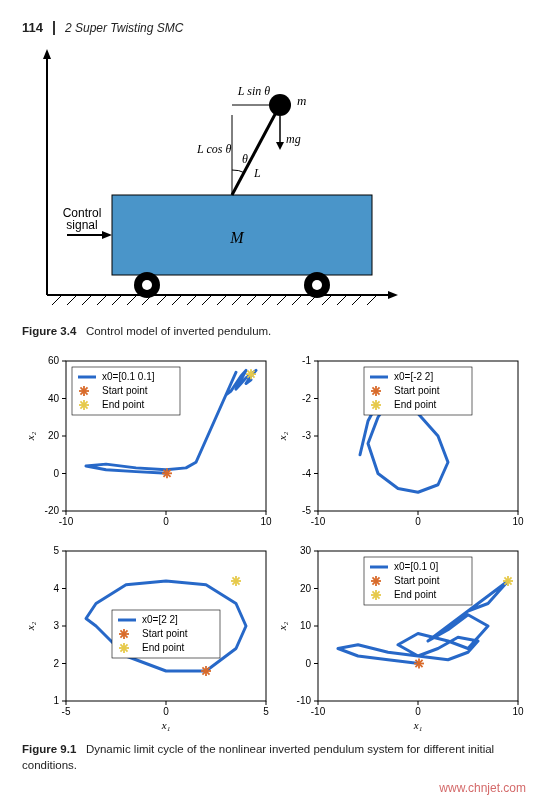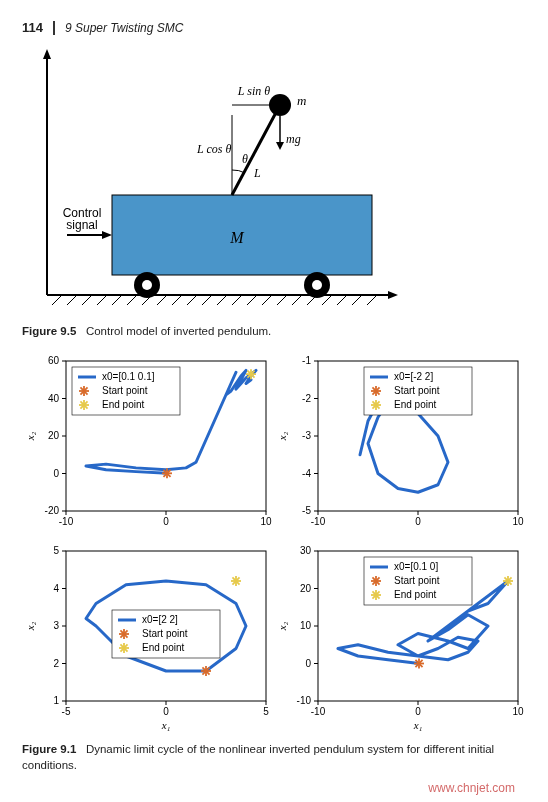--- a/index.html
+++ b/index.html
@@ -40,33 +40,33 @@
   .caption {
     font-family: Arial, Helvetica, sans-serif;
     font-size: 11.5px;
     margin: 8px 0 14px;
     line-height: 1.4;
   }
   .caption .fig-label { font-weight: bold; }
   .watermark {
     position: absolute;
     bottom: 10px;
-    right: 33px;
+    right: 22px;
     font-family: Arial, Helvetica, sans-serif;
     font-size: 12px;
     color: #d46a6a;
   }
 </style>
 </head>
 <body>
 
 <div class="header">
   <span class="page-num">114</span>
   <span class="header-rule"></span>
-  <span class="chapter-label">9  Super Twisting SMC</span>
+  <span class="chapter-label">2  Super Twisting SMC</span>
 </div>
 
 <div class="figure-block">
   <svg width="380" height="270" viewBox="0 0 380 270">
 
     <line x1="25" y1="250" x2="25" y2="10" stroke="#000" stroke-width="2"></line>
     <polygon points="25,4 21,14 29,14" fill="#000"></polygon>
     <line x1="25" y1="250" x2="370" y2="250" stroke="#000" stroke-width="2"></line>
     <polygon points="376,250 366,246 366,254" fill="#000"></polygon>
 
@@ -126,21 +126,21 @@
       <text x="175" y="108" font-family="Georgia" font-style="italic" font-size="12">L cos θ</text>
 
       <path d="M210,125 A25,25 0 0,1 223,128" fill="none" stroke="#000"></path>
       <text x="220" y="118" font-family="Georgia" font-style="italic" font-size="12">θ</text>
       <text x="232" y="132" font-family="Georgia" font-style="italic" font-size="12">L</text>
     </g>
   </svg>
 </div>
 
 <p class="caption">
-  <span class="fig-label">Figure 9.5</span>&nbsp;&nbsp;
+  <span class="fig-label">Figure 3.4</span>&nbsp;&nbsp;
   <span>Control model of inverted pendulum.</span>
 </p>
 
 <div class="figure-block">
   <svg id="grid-plots" width="504" height="380">
       <rect x="44" y="8" width="200" height="150" fill="none" stroke="#000" stroke-width="1"></rect>
       <line x1="44" y1="158" x2="44" y2="162" stroke="#000"></line>
       <text x="44" y="172" font-size="10" font-family="Arial" text-anchor="middle">-10</text>
       <line x1="144" y1="158" x2="144" y2="162" stroke="#000"></line>
       <text x="144" y="172" font-size="10" font-family="Arial" text-anchor="middle">0</text>

